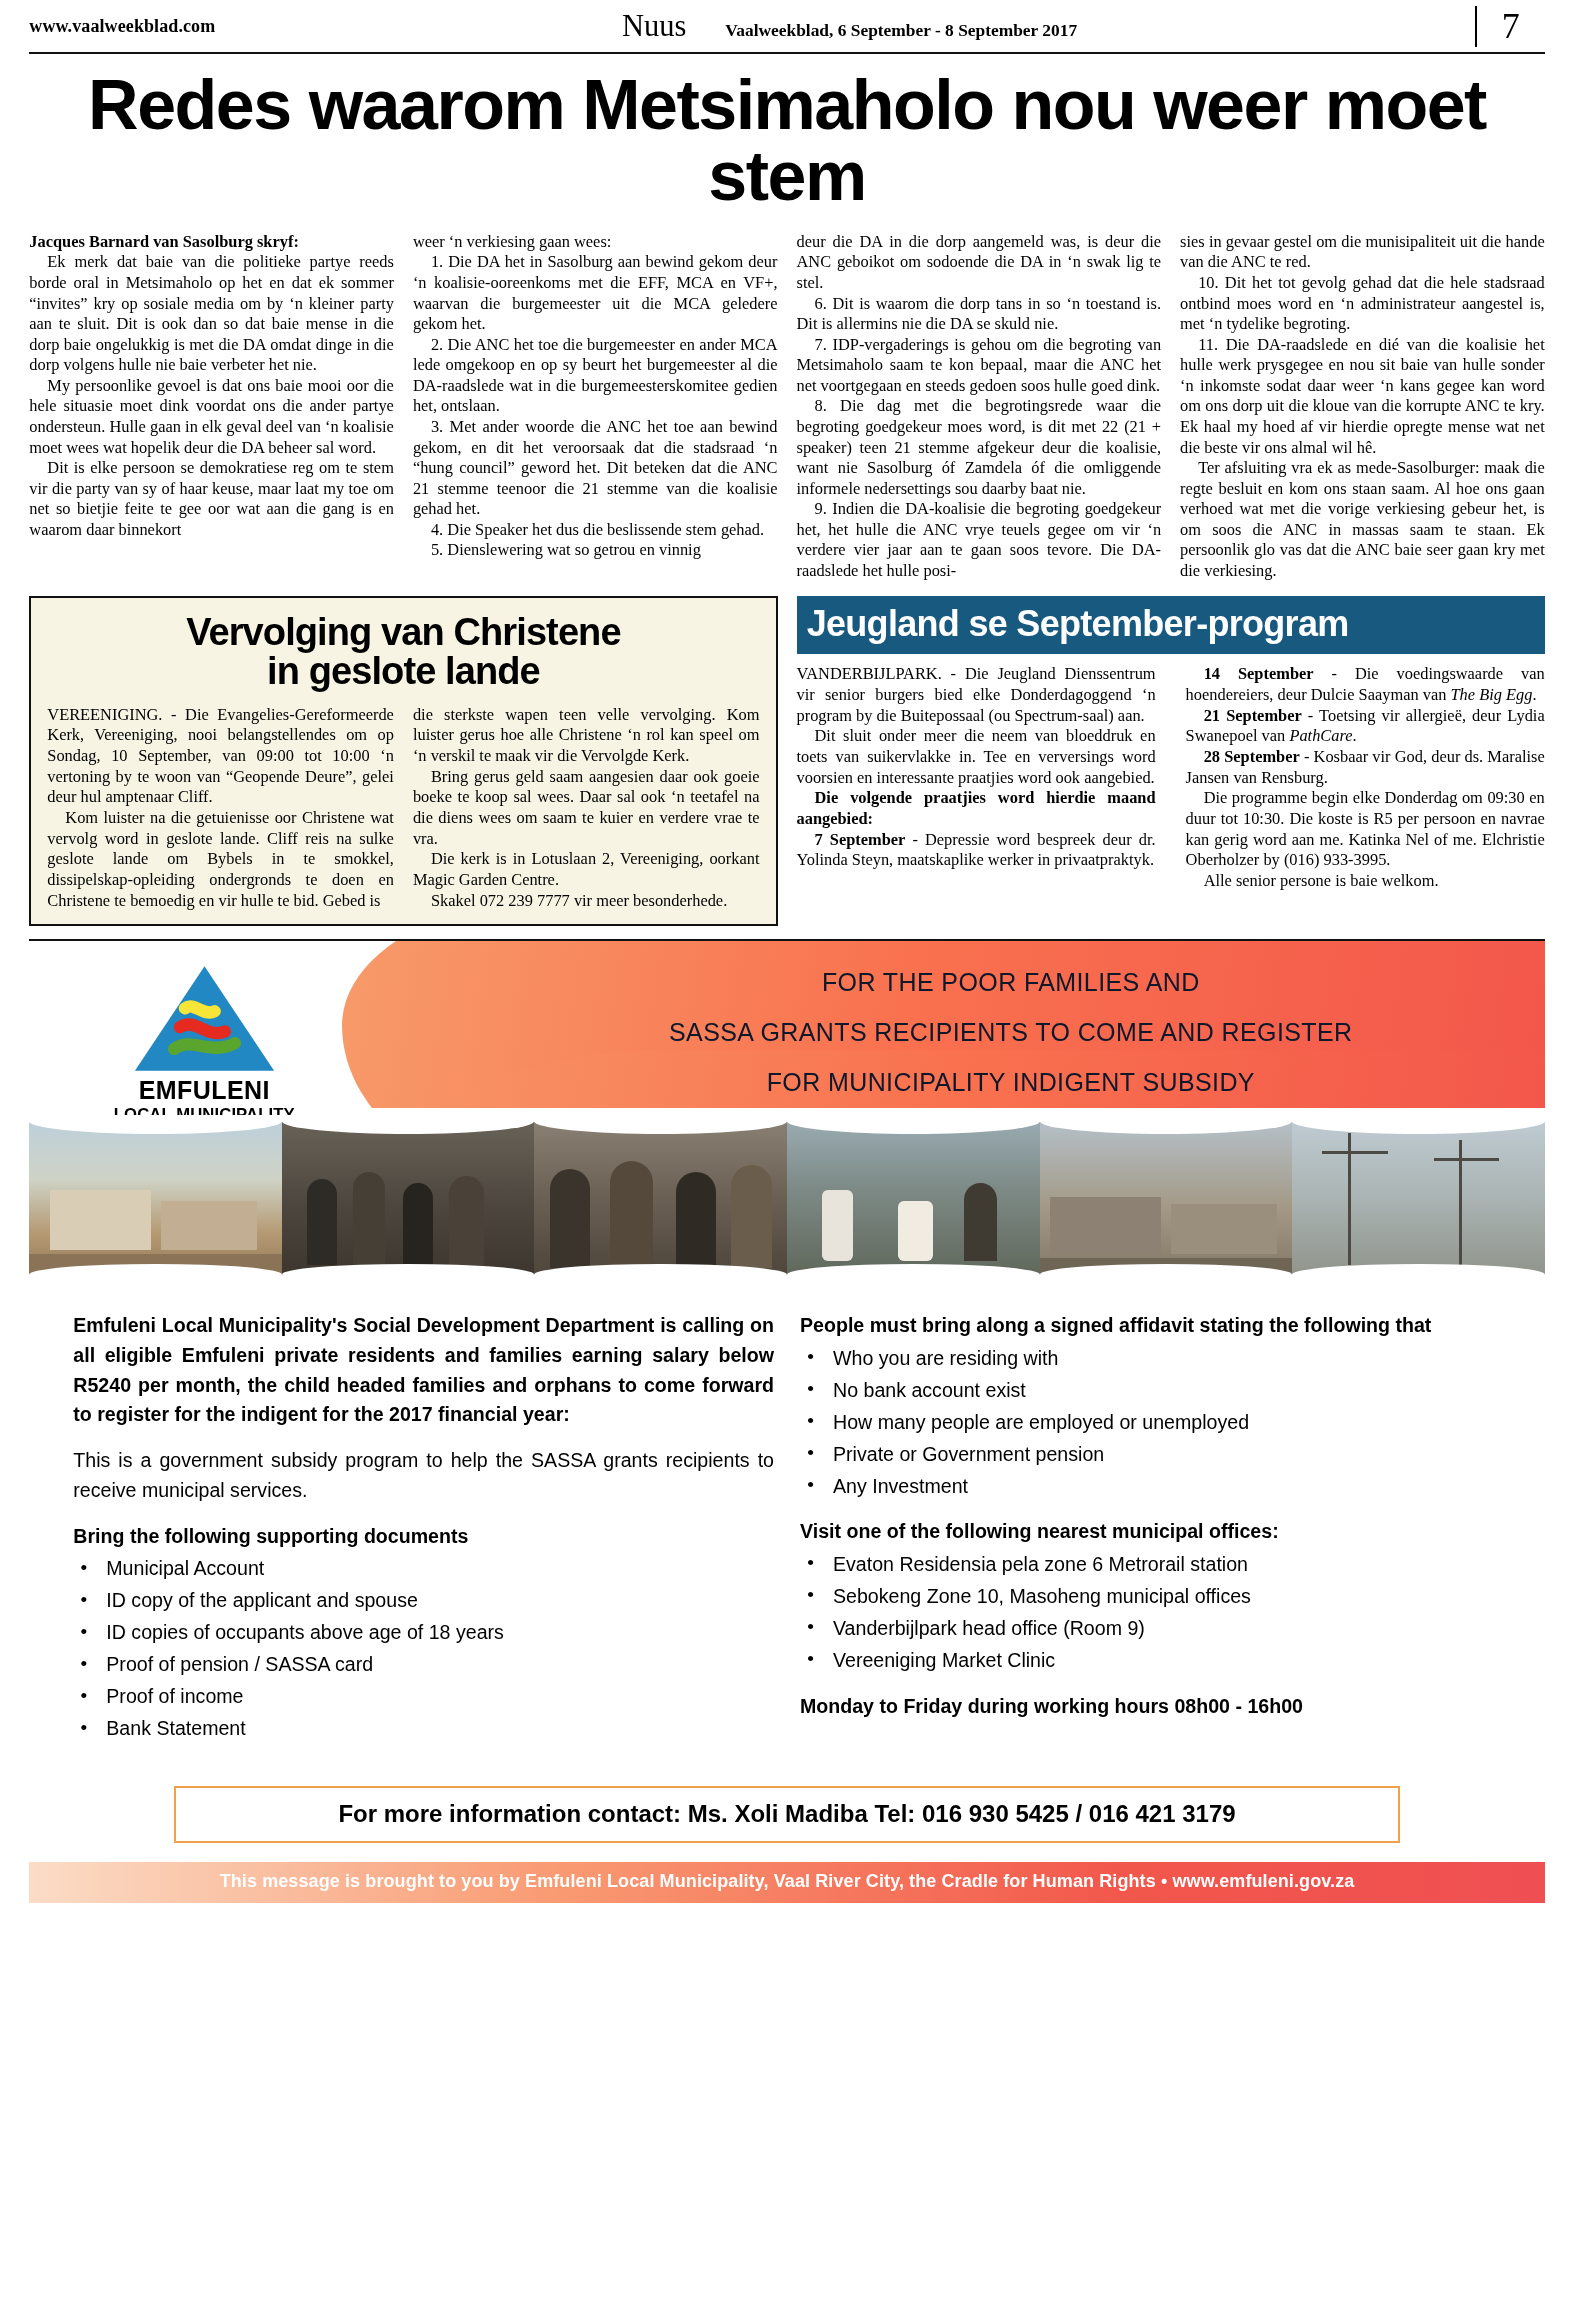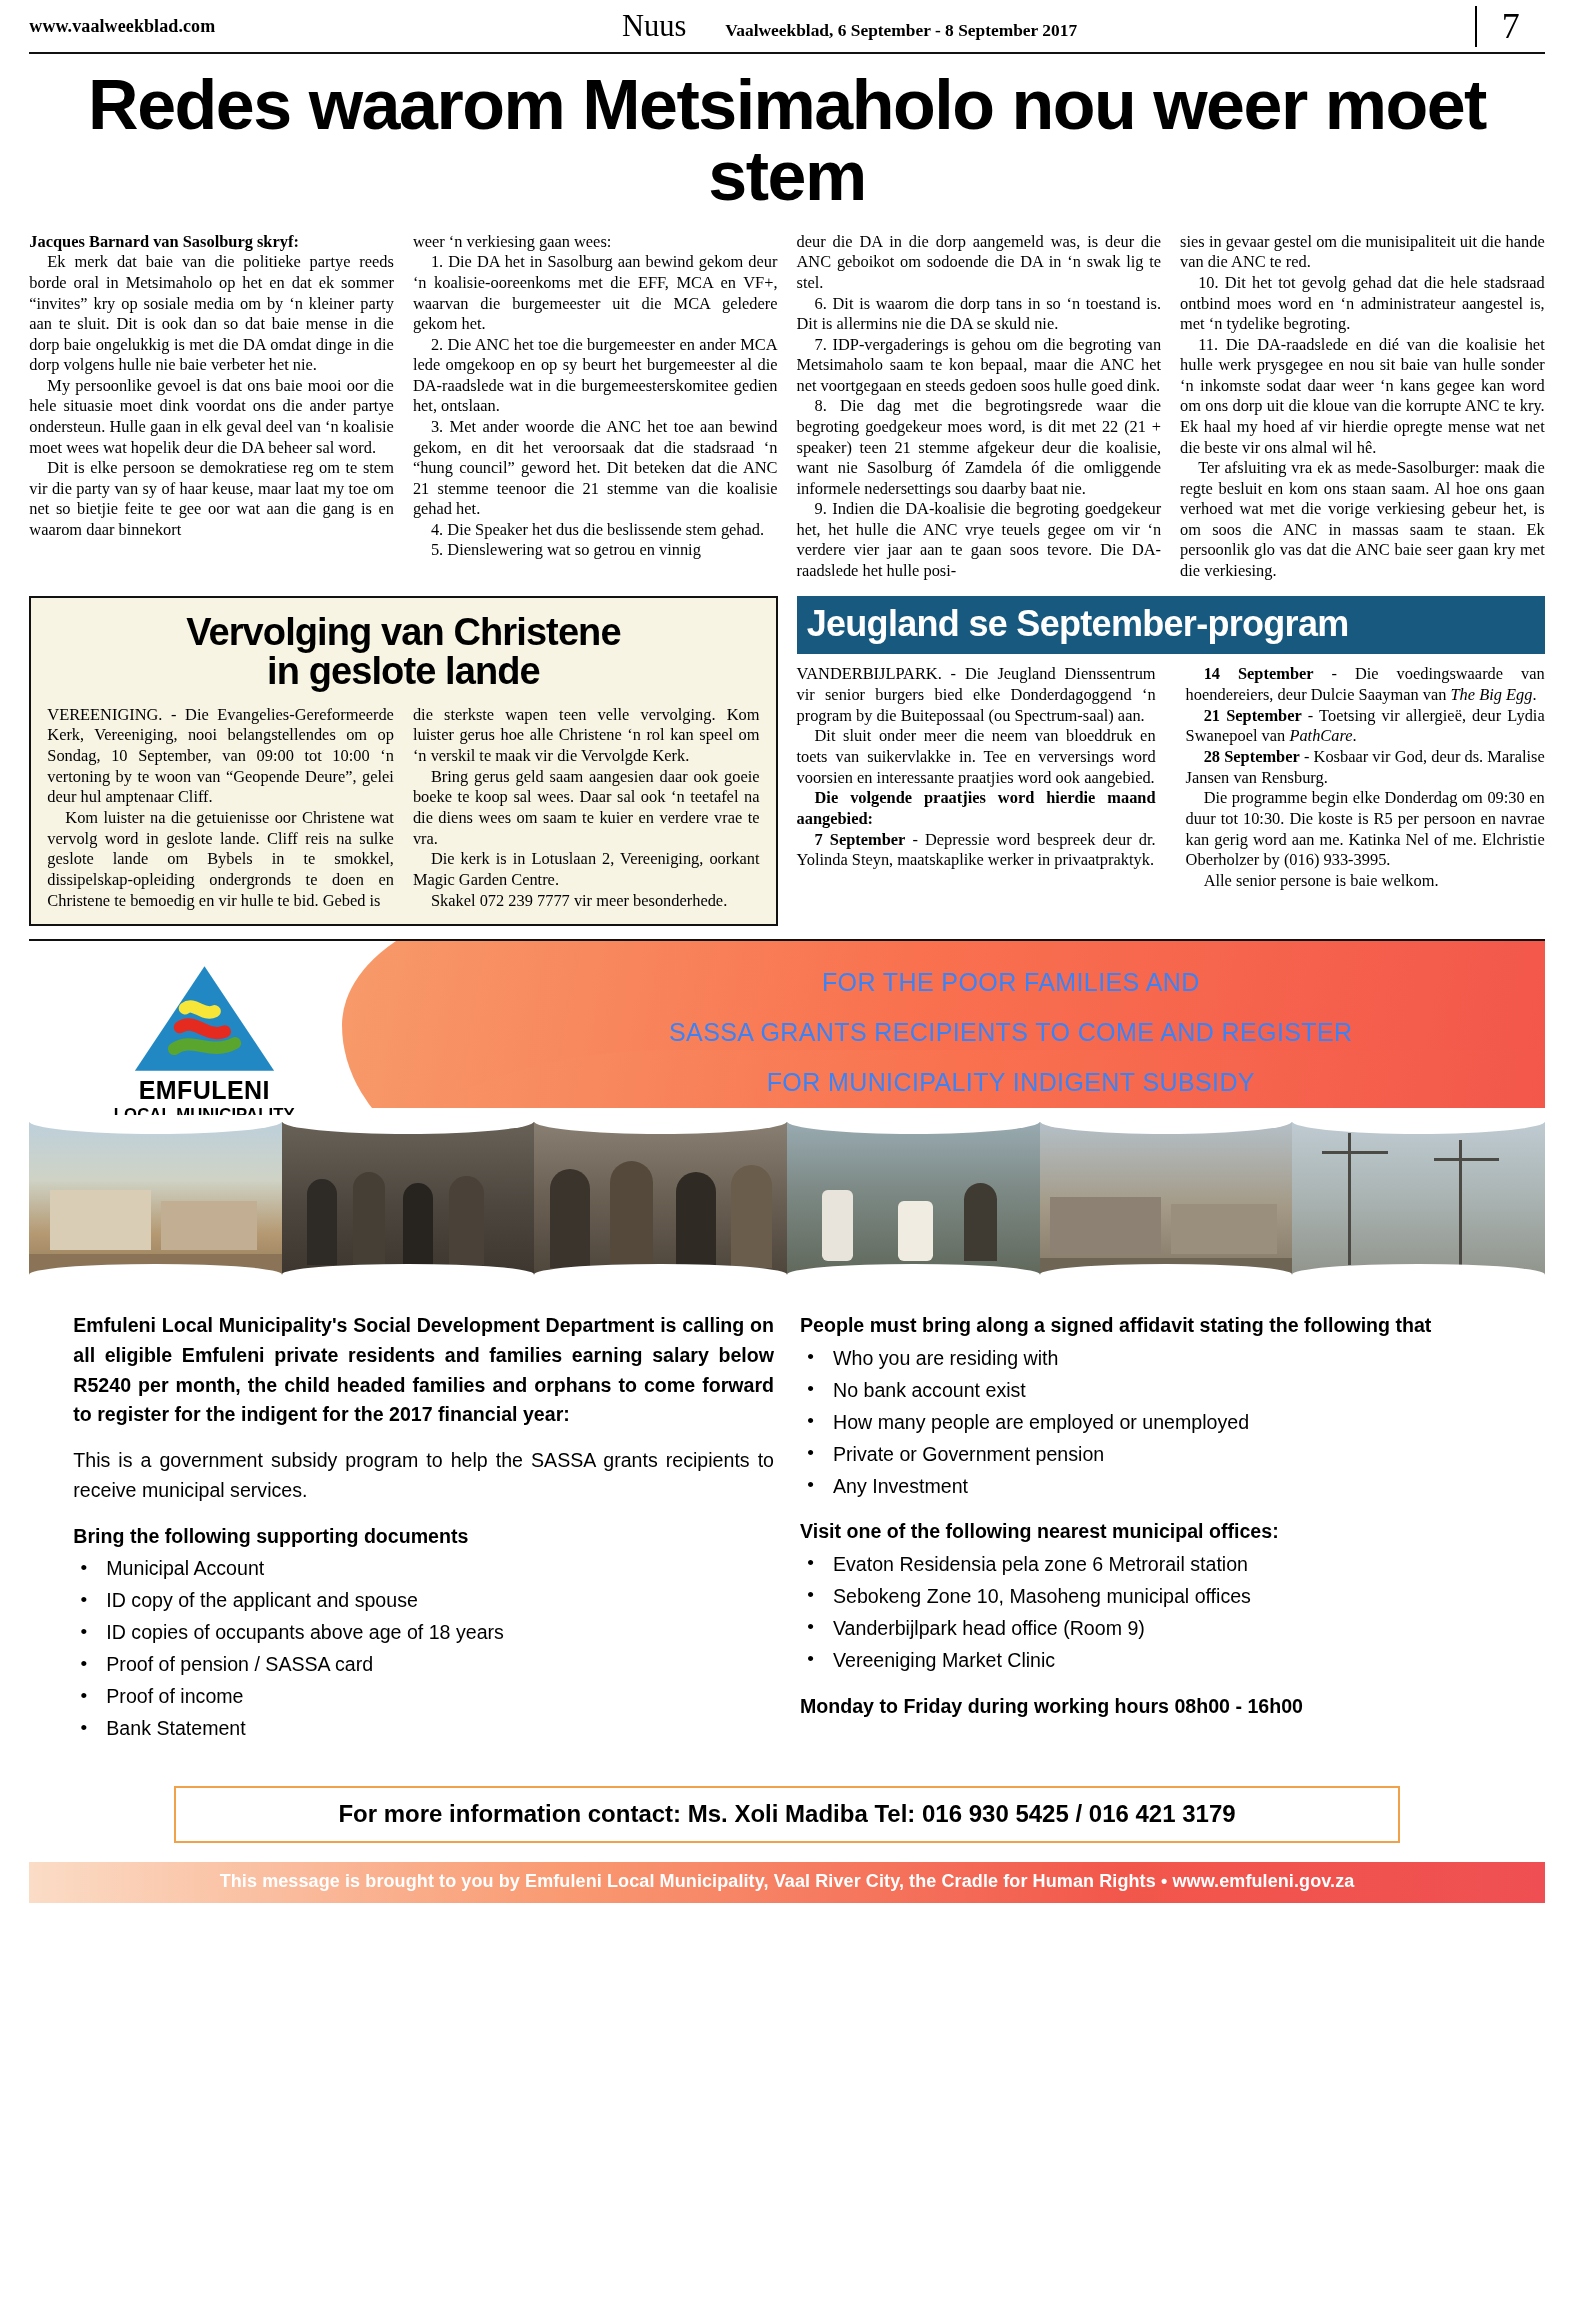--- a/index.html
+++ b/index.html
@@ -132,21 +132,21 @@
     border-top-left-radius: 262px 153px;
   }
   .ad-swoosh2 {
     position: absolute; left: 276px; top: 109px; width: 1280px; height: 233px;
     background: linear-gradient(100deg, #f79b6a 0%, #f9714f 50%, #f2544a 100%);
     border-top-left-radius: 364px 233px;
   }
   .ad-headtext {
     position: absolute; left: 436px; top: 16px; width: 1091px;
     text-align: center;
-    color: #3b82f6;
+    color: #0f172a;
     font-family: "Liberation Sans", sans-serif;
     font-size: 25px; line-height: 2.0; letter-spacing: 0.4px;
     z-index: 3;
   }
   .logo-block {
     position: absolute; left: 44px; top: 22px; width: 262px; text-align: center; z-index: 4;
   }
   .logo-tri { width: 145px; height: 111px; margin: 0 auto; display: block; }
   .logo-name {
     font-family: "Liberation Sans", sans-serif; font-weight: bold;

